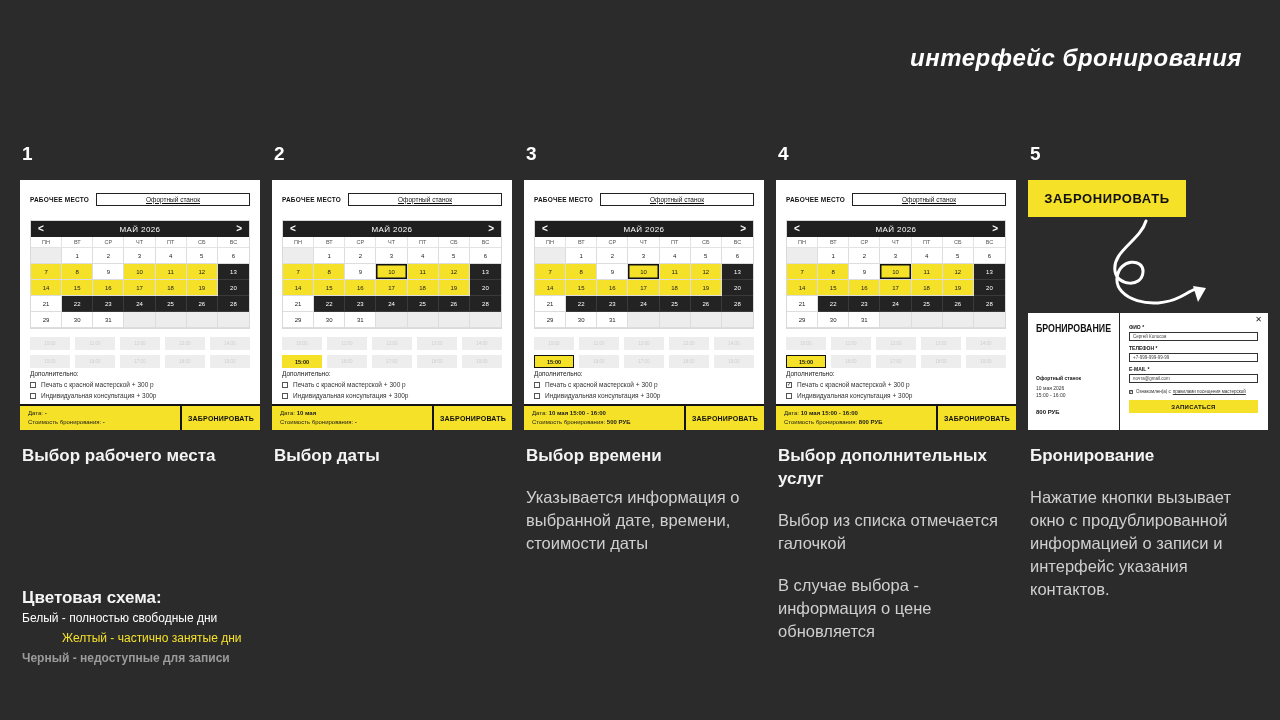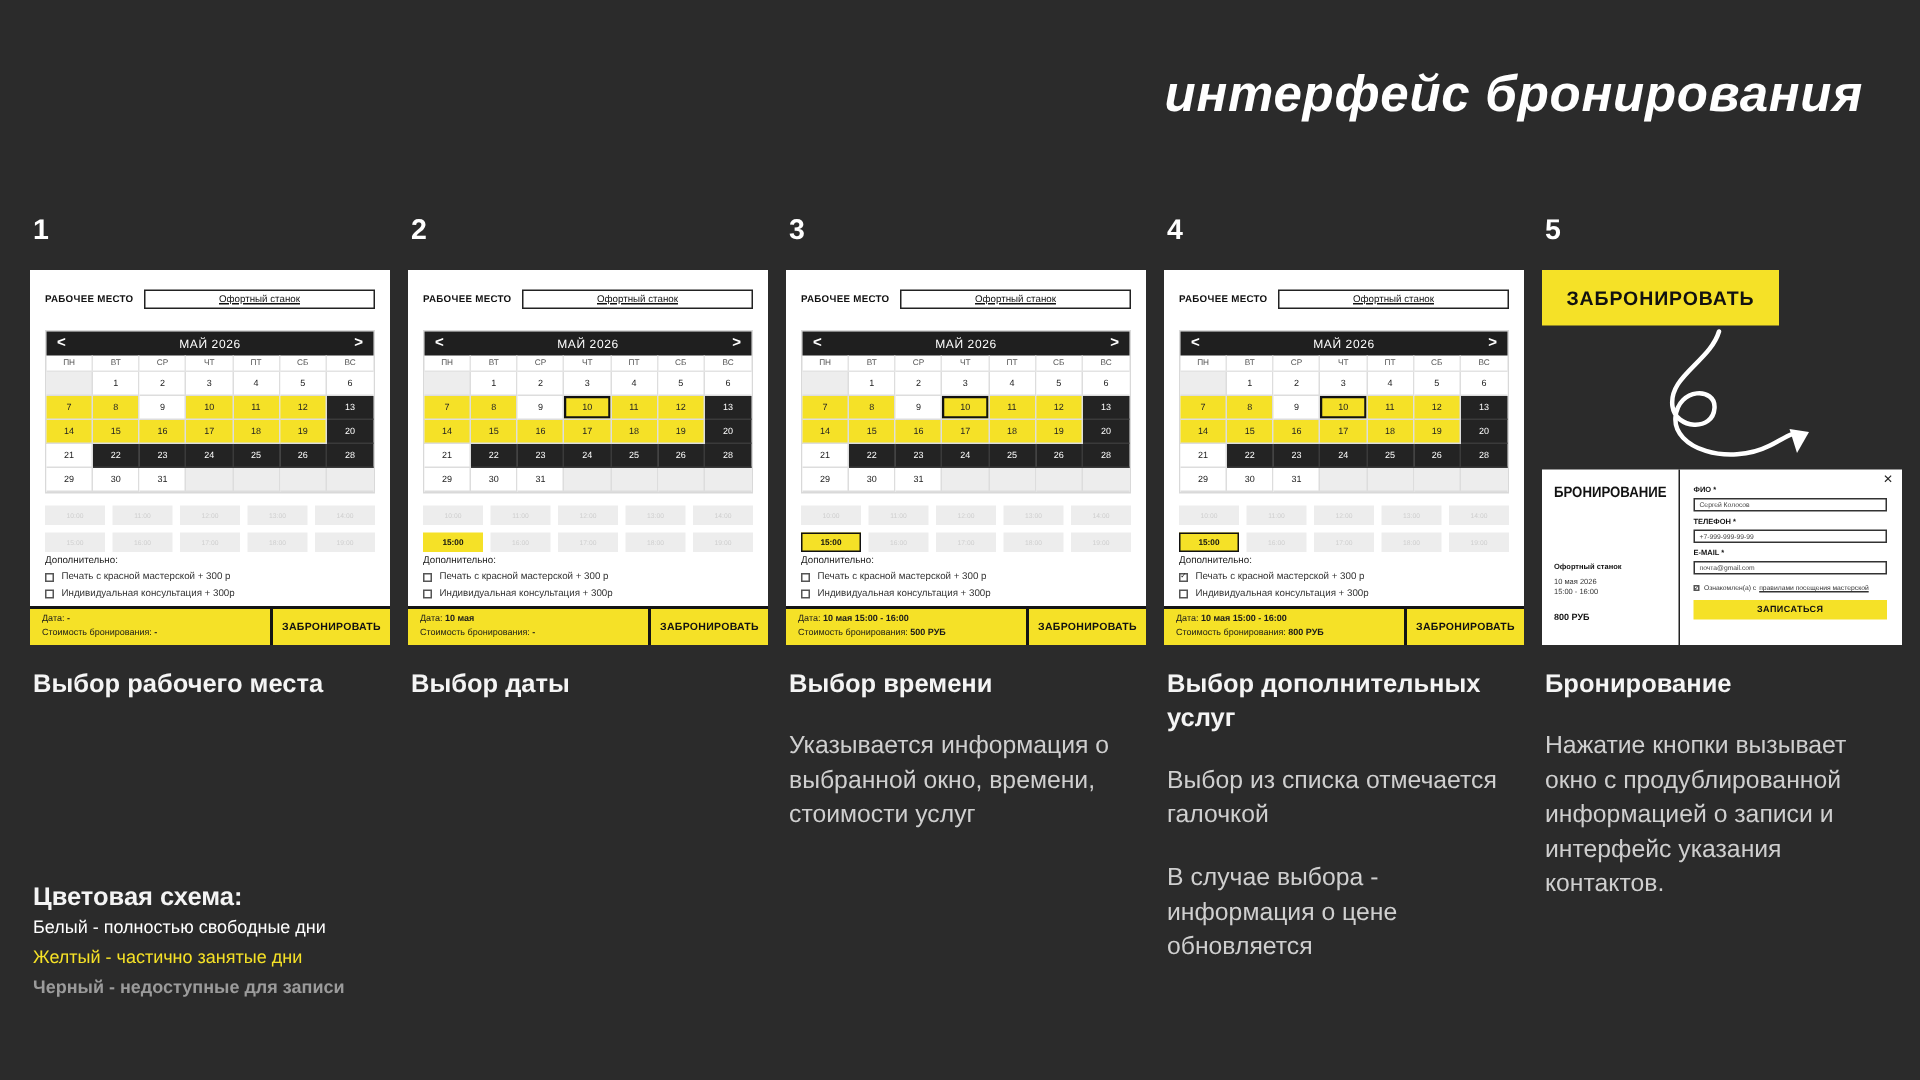--- a/index.html
+++ b/index.html
@@ -1,19 +1,19 @@
 <!DOCTYPE html>
 <html><head>
 <meta charset="utf-8">
 <style>
   html,body{margin:0;padding:0;background:#2b2b2b;}
   *{box-sizing:border-box;}
   .stage{position:relative;width:1280px;height:720px;background:#2b2b2b;overflow:hidden;
          font-family:"Liberation Sans",sans-serif;}
-  .page-title{position:absolute;top:44px;right:38px;font-size:34px;font-weight:bold;
+  .page-title{position:absolute;top:44px;right:38px;font-size:24px;font-weight:bold;
               font-style:italic;color:#ffffff;letter-spacing:.5px;}
   .col{position:absolute;top:0;width:240px;height:720px;}
   .step-num{position:absolute;top:143px;left:2px;color:#fff;font-size:19px;font-weight:bold;}
   .card{position:absolute;top:180px;left:0;width:240px;height:250px;background:#fff;}
   
   .wp-row{position:absolute;top:12px;left:10px;right:10px;height:14px;display:flex;align-items:center;}
   .wp-label{font-size:6.5px;font-weight:bold;color:#111;letter-spacing:.2px;white-space:nowrap;}
   .wp-box{flex:1;margin-left:7px;border:1px solid #222;height:13px;display:flex;
           align-items:center;justify-content:center;}
   .wp-value{font-size:6.5px;color:#111;text-decoration:underline;}
@@ -90,21 +90,21 @@
 </style>
 </head>
 <body>
 
 <div class="stage" id="stage">
   <div class="page-title">интерфейс бронирования</div>
 
   <div class="legend">
     <div class="legend-title">Цветовая схема:</div>
     <div class="legend-item" style="color: rgb(255, 255, 255);">Белый - полностью свободные дни</div>
-    <div class="legend-item" style="color: rgb(245, 225, 39);">Желтый - частично занятые дни</div>
+    <div class="legend-item" style="color: rgb(245, 225, 39); margin-left: 40px;">Желтый - частично занятые дни</div>
     <div class="legend-item" style="color: rgb(155, 155, 155); font-weight: bold;">Черный - недоступные для записи</div>
   </div>
 <div class="col" style="left: 20px;">
       <div class="step-num">1</div>
       <div class="card">
         <div class="wp-row">
           <span class="wp-label">РАБОЧЕЕ МЕСТО</span>
           <div class="wp-box">
             <span class="wp-value">Офортный станок</span>
           </div>
@@ -376,21 +376,21 @@
         <div class="bottom">
           <div class="bottom-left">
             <div class="b-line">Дата: <b>10 мая 15:00 - 16:00</b></div>
             <div class="b-line">Стоимость бронирования: <b>500 РУБ</b></div>
           </div>
           <div class="bottom-btn">ЗАБРОНИРОВАТЬ</div>
         </div>
       </div>
       <div class="desc">
         <div class="desc-h">Выбор времени</div>
-        <p>Указывается информация о выбранной окно, времени, стоимости услуг</p>
+        <p>Указывается информация о выбранной дате, времени, стоимости даты</p>
       </div>
     </div>
     <div class="col" style="left: 776px;">
       <div class="step-num">4</div>
       <div class="card">
         <div class="wp-row">
           <span class="wp-label">РАБОЧЕЕ МЕСТО</span>
           <div class="wp-box">
             <span class="wp-value">Офортный станок</span>
           </div>

